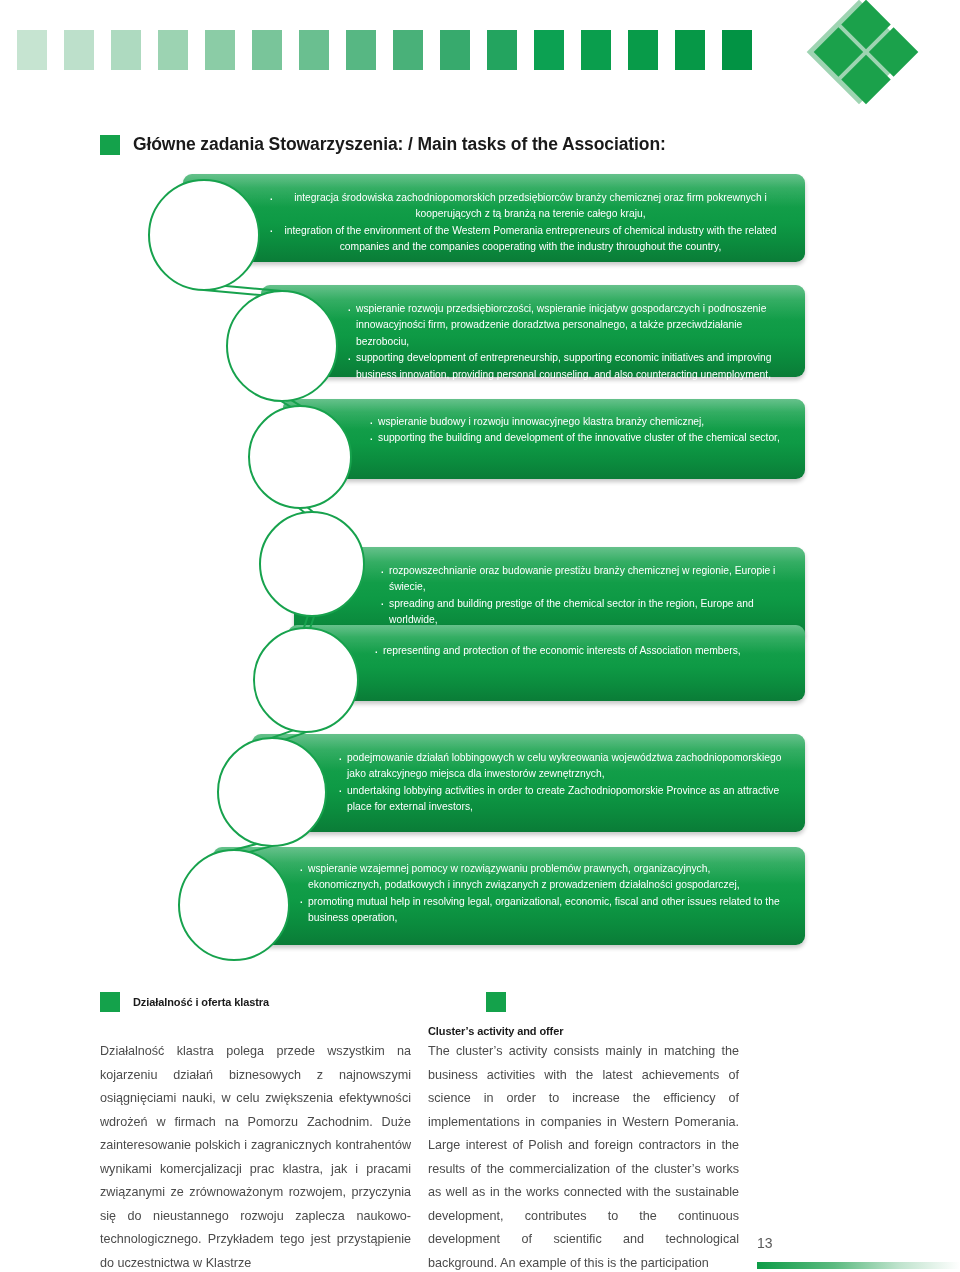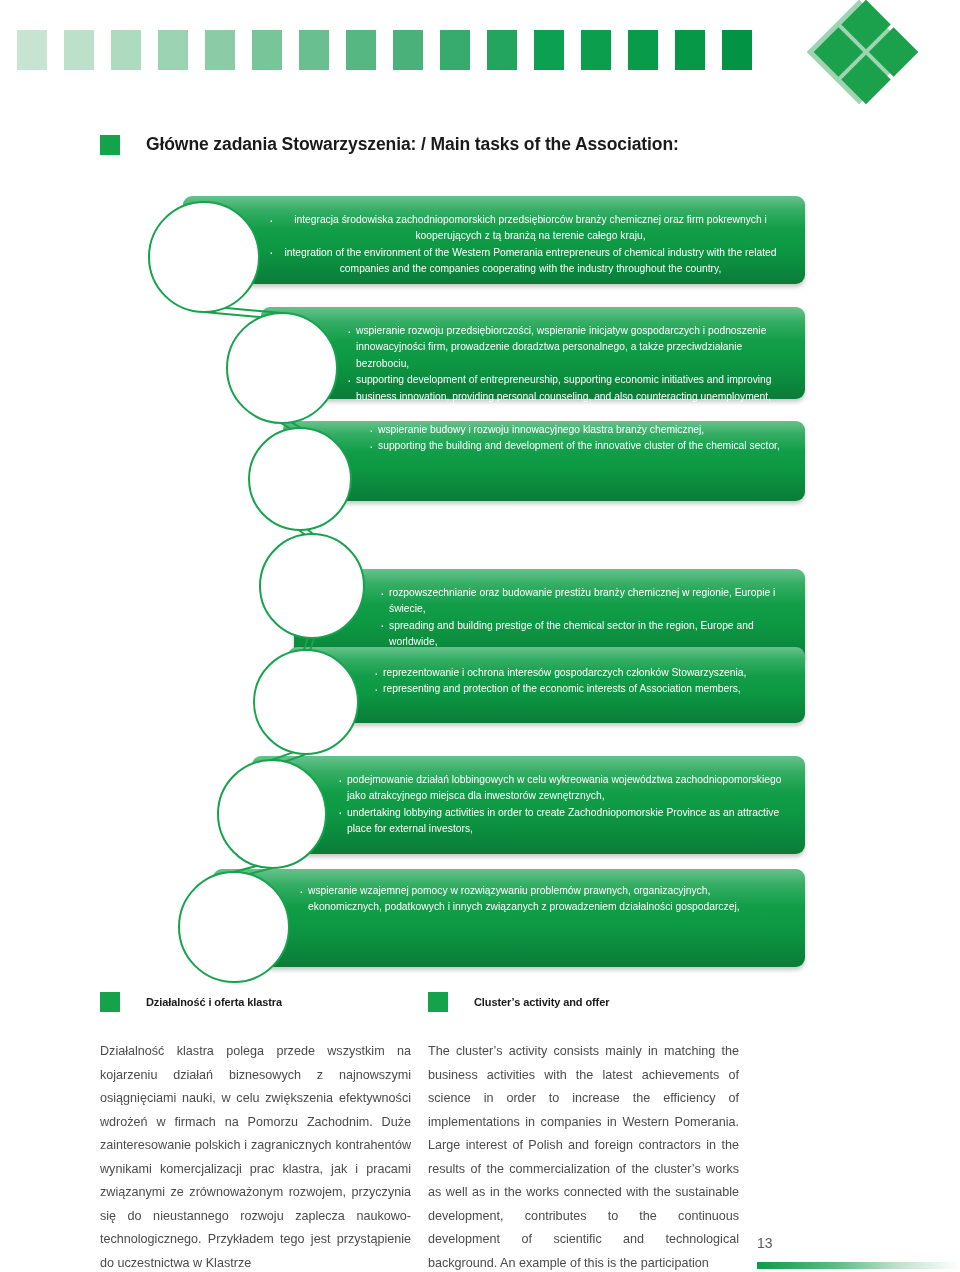--- a/index.html
+++ b/index.html
@@ -45,38 +45,38 @@
     grid-template-rows: 1fr 1fr;
     gap: 4px;
   }
   .diamond-logo .dgrid i { background: #1BA14B; display: block; }
 
   
   .sec-head {
     position: absolute;
     display: flex;
     align-items: center;
-    gap: 26px;
+    gap: 13px;
   }
   .sec-head .marker {
     width: 20px; height: 20px;
     background: #14A24B;
     flex: 0 0 auto;
   }
   .sec-head .title {
     font-size: 17.5px;
     font-weight: bold;
     color: #1a1a1a;
     white-space: nowrap;
     letter-spacing: -0.1px;
   }
   #head-main { top: 134px; left: 100px; }
 
   
-  .flow { position: absolute; top: 191px; left: 0; width: 880px; height: 790px; }
+  .flow { position: absolute; top: 169px; left: 0; width: 880px; height: 790px; }
 
   .bar {
     position: absolute;
     border-radius: 9px;
     background: linear-gradient(to bottom,
         #3bb06b 0%, #17a24d 16%, #0e9a45 55%, #0b8c3e 78%, #0a7c37 100%);
     box-shadow: 0 3px 4px rgba(0,0,0,0.22);
   }
   .bar .inner {
     position: absolute;
@@ -116,21 +116,21 @@
   }
   .connector span {
     position: absolute;
     top: 0; bottom: 0;
     width: 2px;
     background: #17a24d;
   }
 
   
   #head-left  { top: 992px; left: 100px; }
-  #head-right { top: 992px; left: 428px; }
+  #head-right { top: 992px; left: 428px; flex-direction: column; }
   .sec-head.sub .title { font-size: 11px; }
 
   .col {
     position: absolute;
     top: 1040px;
     width: 311px;
     font-size: 12.6px;
     line-height: 23.5px;
     color: #4b4b4b;
     text-align: justify;
@@ -212,21 +212,21 @@
           <li>supporting development of entrepreneurship, supporting economic initiatives and improving business innovation,  providing personal counseling, and also  counteracting unemployment,</li>
         </ul>
       </div>
       <div class="circle" style="left: 226px; top: 121px; width: 112px; height: 112px;"></div>
       <div class="connector" style="left: 282px; top: 229px; width: 8px; height: 21.095px; transform-origin: 4px 0px; transform: translateX(-4px) rotate(-58.5704deg);">
         <span style="left: 0px;"></span>
         <span style="left: 6px;"></span>
       </div>
       <div class="bar" style="left: 283px; top: 230px; width: 522px; height: 80px;">
         <div class="inner"></div>
-        <ul style="padding: 1px 22px 14px 86px;">
+        <ul style="padding: 15px 22px 14px 86px;">
           <li>wspieranie budowy i rozwoju innowacyjnego klastra branży chemicznej,</li>
           <li>supporting the building and development of the innovative cluster of the chemical sector,</li>
         </ul>
       </div>
       <div class="circle" style="left: 248px; top: 236px; width: 104px; height: 104px;"></div>
       <div class="connector" style="left: 300px; top: 336px; width: 8px; height: 15.6205px; transform-origin: 4px 0px; transform: translateX(-4px) rotate(-50.1944deg);">
         <span style="left: 0px;"></span>
         <span style="left: 6px;"></span>
       </div>
       <div class="bar" style="left: 294px; top: 338px; width: 511px; height: 94px; margin-top: 40px;">
@@ -237,21 +237,20 @@
         </ul>
       </div>
       <div class="circle" style="left: 259px; top: 342px; width: 106px; height: 106px;"></div>
       <div class="connector" style="left: 312px; top: 444px; width: 8px; height: 18.9737px; transform-origin: 4px 0px; transform: translateX(-4px) rotate(18.4349deg);">
         <span style="left: 0px;"></span>
         <span style="left: 6px;"></span>
       </div>
       <div class="bar" style="left: 288px; top: 456px; width: 517px; height: 76px;">
         <div class="inner"></div>
         <ul style="padding: 18px 22px 14px 86px;">
-          <li>reprezentowanie i ochrona interesów gospodarczych członków Stowarzyszenia,</li>
           <li>representing and protection of the economic interests of Association members,</li>
         </ul>
       </div>
       <div class="circle" style="left: 253px; top: 458px; width: 106px; height: 106px;"></div>
       <div class="connector" style="left: 306px; top: 560px; width: 8px; height: 36.0555px; transform-origin: 4px 0px; transform: translateX(-4px) rotate(70.56deg);">
         <span style="left: 0px;"></span>
         <span style="left: 6px;"></span>
       </div>
       <div class="bar" style="left: 252px; top: 565px; width: 553px; height: 98px;">
         <div class="inner"></div>
@@ -262,20 +261,21 @@
       </div>
       <div class="circle" style="left: 217px; top: 568px; width: 110px; height: 110px;"></div>
       <div class="connector" style="left: 272px; top: 674px; width: 8px; height: 39.2938px; transform-origin: 4px 0px; transform: translateX(-4px) rotate(75.2564deg);">
         <span style="left: 0px;"></span>
         <span style="left: 6px;"></span>
       </div>
       <div class="bar" style="left: 213px; top: 678px; width: 592px; height: 98px;">
         <div class="inner"></div>
         <ul style="padding: 14px 22px 14px 86px;">
           <li>wspieranie wzajemnej pomocy w rozwiązywaniu problemów prawnych, organizacyjnych, ekonomicznych, podatkowych i innych związanych z prowadzeniem działalności gospodarczej,</li>
+          <li>promoting mutual help in resolving  legal, organizational, economic, fiscal and other issues related to the business operation,</li>
         </ul>
       </div>
       <div class="circle" style="left: 178px; top: 680px; width: 112px; height: 112px;"></div>
     </div>
 
   <div class="sec-head sub" id="head-left">
     <span class="marker"></span>
     <span class="title">Działalność i oferta klastra</span>
   </div>
   <div class="sec-head sub" id="head-right">

